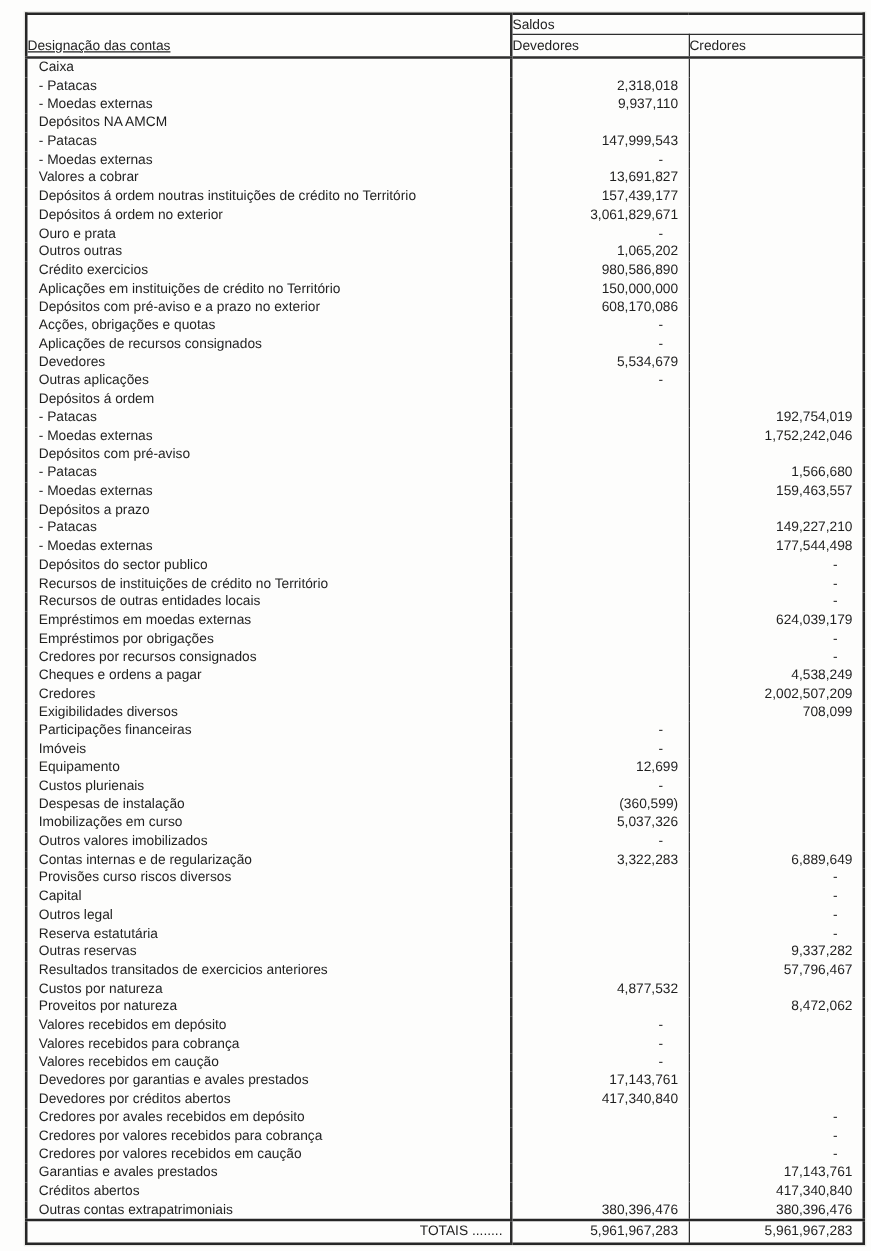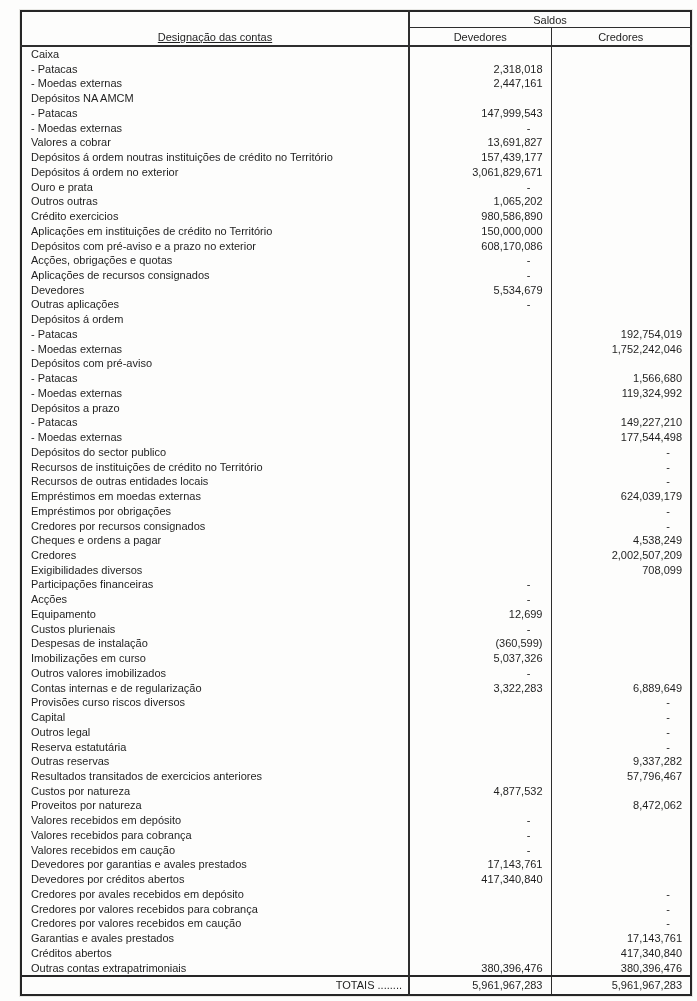--- a/index.html
+++ b/index.html
@@ -32,21 +32,21 @@
 
   th, td {
     font-size: 11px;
     font-weight: normal;
     padding: 0;
     color: #1f1f1f;
     overflow: hidden;
     white-space: nowrap;
   }
   thead th {
-    text-align: center;
+    text-align: left;
     vertical-align: middle;
   }
   thead tr.h1 th { height: 15px; }
   thead tr.h2 th { height: 17px; }
   th.saldos-h {
     border-left: 2px solid #2e2e2e;
     border-bottom: 1.5px solid #2e2e2e;
   }
   th.designacao-h {
     border-bottom: 2px solid #2e2e2e;
@@ -112,21 +112,21 @@
     <td class="num dev-col"></td>
     <td class="num"></td>
   </tr>
         <tr>
     <td class="label indent">- Patacas</td>
     <td class="num dev-col">2,318,018</td>
     <td class="num"></td>
   </tr>
         <tr>
     <td class="label indent">- Moedas externas</td>
-    <td class="num dev-col">2,447,161</td>
+    <td class="num dev-col">9,937,110</td>
     <td class="num"></td>
   </tr>
         <tr>
     <td class="label">Depósitos NA AMCM</td>
     <td class="num dev-col"></td>
     <td class="num"></td>
   </tr>
         <tr>
     <td class="label indent">- Patacas</td>
     <td class="num dev-col">147,999,543</td>
@@ -218,21 +218,21 @@
     <td class="num"></td>
   </tr>
         <tr>
     <td class="label indent">- Patacas</td>
     <td class="num dev-col"></td>
     <td class="num">1,566,680</td>
   </tr>
         <tr>
     <td class="label indent">- Moedas externas</td>
     <td class="num dev-col"></td>
-    <td class="num">119,324,992</td>
+    <td class="num">159,463,557</td>
   </tr>
         <tr>
     <td class="label">Depósitos a prazo</td>
     <td class="num dev-col"></td>
     <td class="num"></td>
   </tr>
         <tr>
     <td class="label indent">- Patacas</td>
     <td class="num dev-col"></td>
     <td class="num">149,227,210</td>
@@ -286,21 +286,21 @@
     <td class="label">Exigibilidades diversos</td>
     <td class="num dev-col"></td>
     <td class="num">708,099</td>
   </tr>
         <tr>
     <td class="label">Participações financeiras</td>
     <td class="num dev-col dash">-</td>
     <td class="num"></td>
   </tr>
         <tr>
-    <td class="label">Acções</td>
+    <td class="label">Imóveis</td>
     <td class="num dev-col dash">-</td>
     <td class="num"></td>
   </tr>
         <tr>
     <td class="label">Equipamento</td>
     <td class="num dev-col">12,699</td>
     <td class="num"></td>
   </tr>
         <tr>
     <td class="label">Custos plurienais</td>

